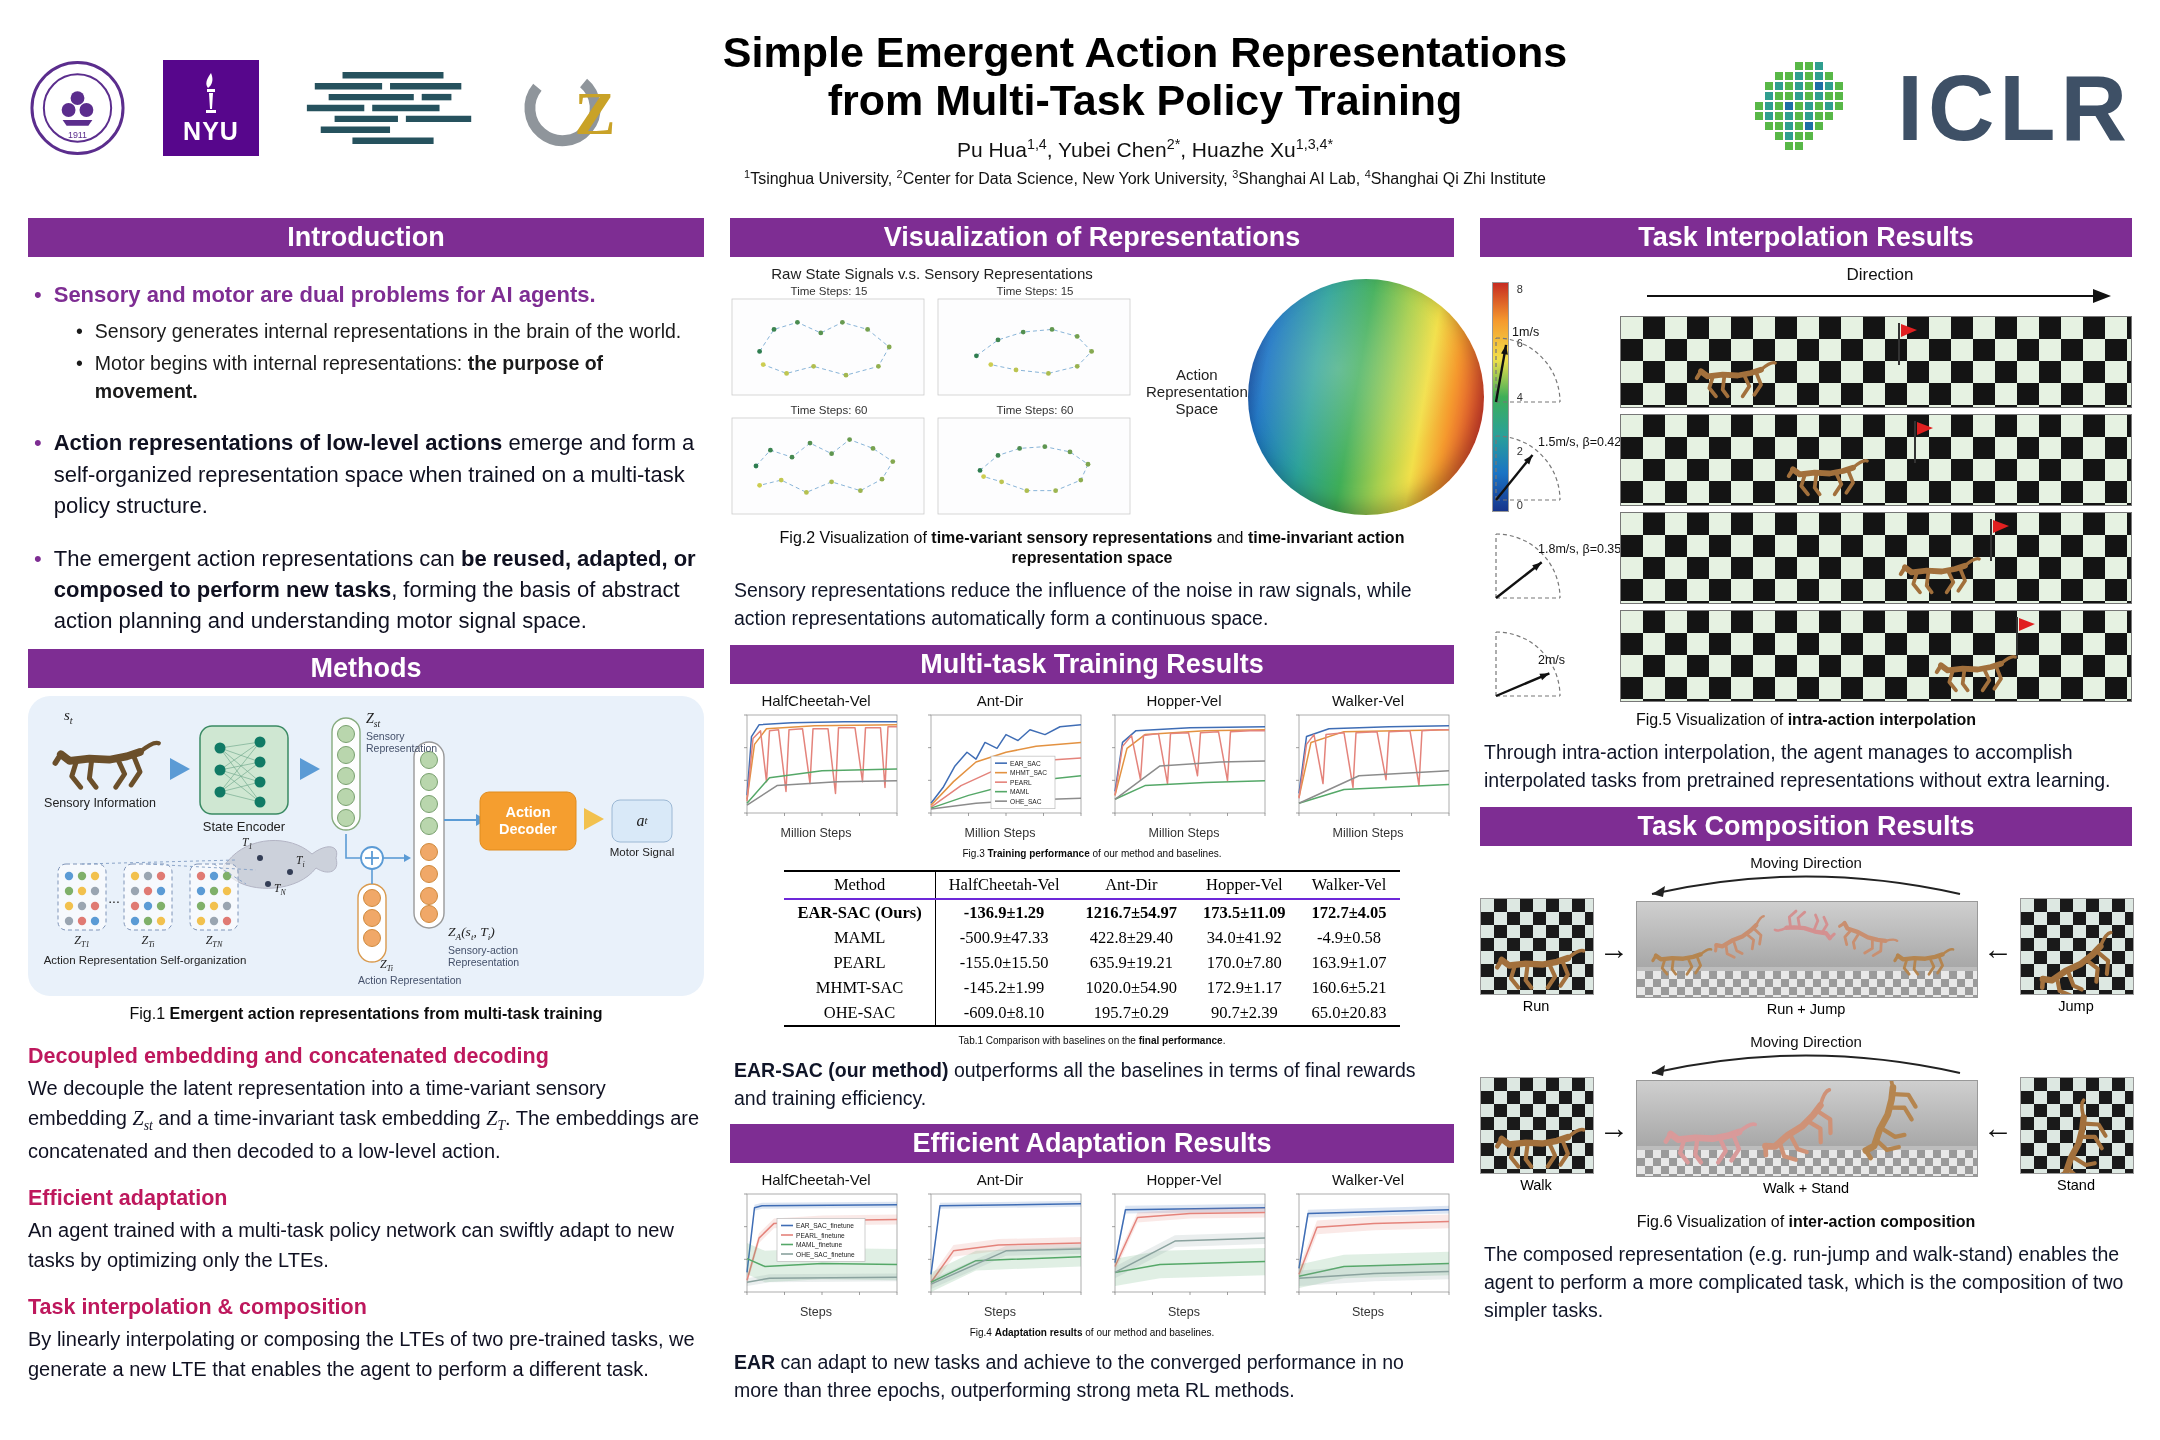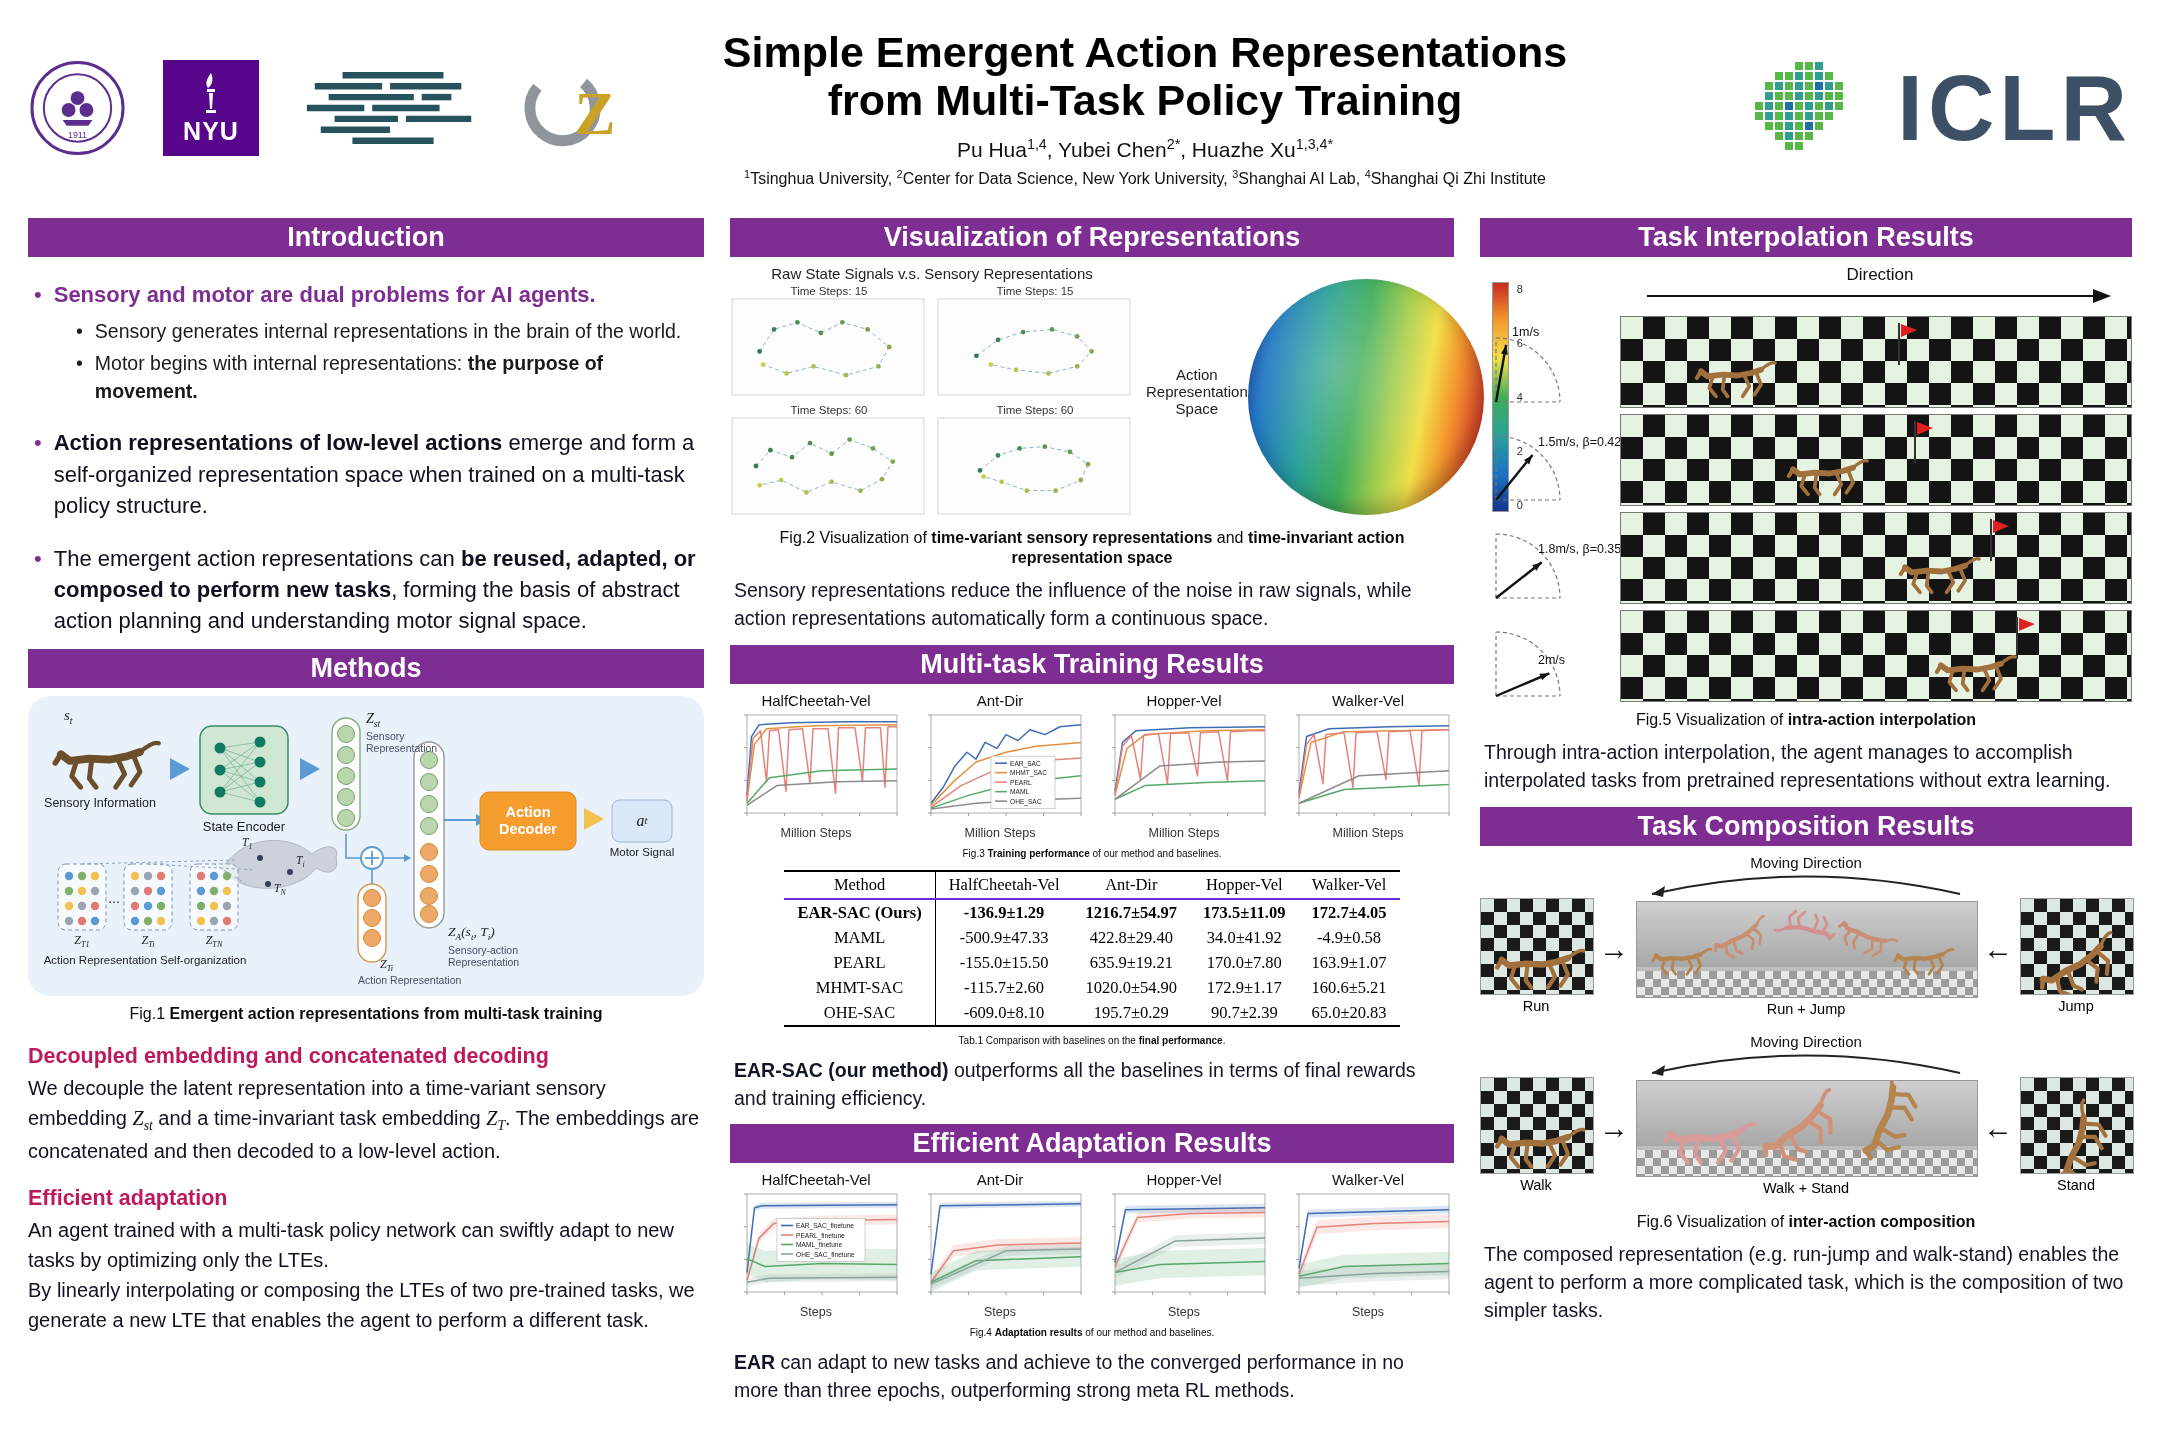--- a/index.html
+++ b/index.html
@@ -436,20 +436,21 @@
 
       <div>
         <div class="mh">Decoupled embedding and concatenated decoding</div>
         <p class="mp"><span>We decouple the latent representation into a time-variant sensory embedding </span><span class="seg-i">Z</span><sub class="seg-i">st</sub><span> and a time-invariant task embedding </span><span class="seg-i">Z</span><sub class="seg-i">T</sub><span>. The embeddings are concatenated and then decoded to a low-level action.</span></p>
       </div>
       <div>
         <div class="mh">Efficient adaptation</div>
         <p class="mp"><span>An agent trained with a multi-task policy network can swiftly adapt to new tasks by optimizing only the LTEs.</span></p>
       </div>
       <div>
+        <div class="mh">Task interpolation &amp; composition</div>
         <p class="mp"><span>By linearly interpolating or composing the LTEs of two pre-trained tasks, we generate a new LTE that enables the agent to perform a different task.</span></p>
       </div>
     </section>
 
     <section class="col col2">
       <div class="bar">Visualization of Representations</div>
       <div class="fig2">
         <div class="fig2-left">
           <div class="panel-title">Raw State Signals v.s. Sensory Representations</div>
           <div class="fig2-grid">
@@ -647,21 +648,21 @@
               </tr>
               <tr>
                 <td>PEARL</td>
                 <td>-155.0±15.50</td>
                 <td>635.9±19.21</td>
                 <td>170.0±7.80</td>
                 <td>163.9±1.07</td>
               </tr>
               <tr>
                 <td>MHMT-SAC</td>
-                <td>-115.7±2.60</td>
+                <td>-145.2±1.99</td>
                 <td>1020.0±54.90</td>
                 <td>172.9±1.17</td>
                 <td>160.6±5.21</td>
               </tr>
               <tr>
                 <td>OHE-SAC</td>
                 <td>-609.0±8.10</td>
                 <td>195.7±0.29</td>
                 <td>90.7±2.39</td>
                 <td>65.0±20.83</td>

